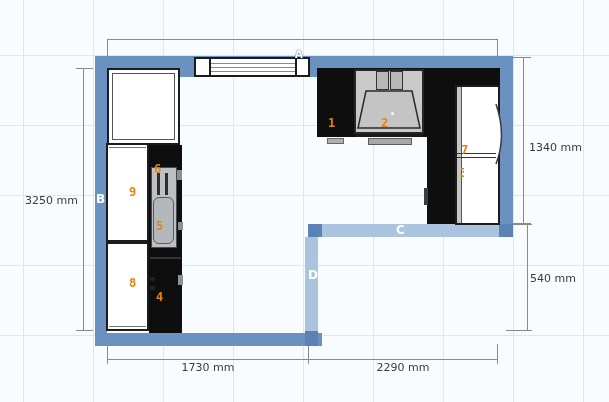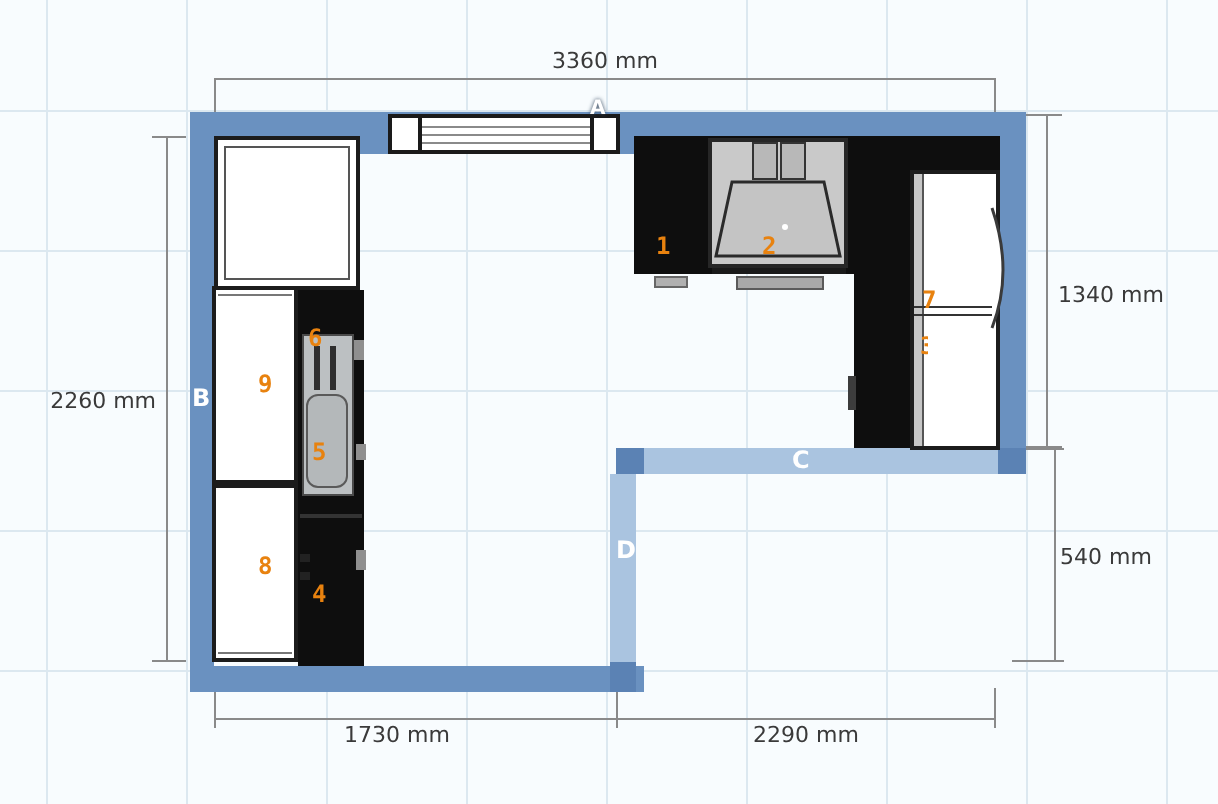--- a/index.html
+++ b/index.html
@@ -29,42 +29,41 @@
   .tab{background:#8f8f8f;z-index:3;}
 </style>
 </head>
 <body>
 
 <div id="canvas">
 
   <div class="abs dimline" style="left:107px;top:39px;width:391px;height:1px;"></div>
   <div class="abs dimline" style="left:107px;top:39px;width:1px;height:17px;"></div>
   <div class="abs dimline" style="left:497px;top:39px;width:1px;height:17px;"></div>
-  <div class="abs dimtext" style="left:240px;top:25px;width:125px;text-align:center;">3360 mm</div>
 
   <div class="abs dimline" style="left:83px;top:68px;width:1px;height:263px;"></div>
   <div class="abs dimline" style="left:76px;top:68px;width:17px;height:1px;"></div>
   <div class="abs dimline" style="left:76px;top:330px;width:17px;height:1px;"></div>
-  <div class="abs dimtext" style="left:8px;top:195px;width:70px;text-align:right;">2260 mm</div>
+  <div class="abs dimtext" style="left:8px;top:195px;width:70px;text-align:right;">3250 mm</div>
 
   <div class="abs dimline" style="left:523px;top:57px;width:1px;height:167px;"></div>
   <div class="abs dimline" style="left:510px;top:57px;width:21px;height:1px;"></div>
   <div class="abs dimline" style="left:510px;top:223px;width:21px;height:1px;"></div>
   <div class="abs dimtext" style="left:529px;top:142px;text-align:right;">1340 mm</div>
 
   <div class="abs dimline" style="left:527px;top:225px;width:1px;height:106px;"></div>
   <div class="abs dimline" style="left:506px;top:224px;width:26px;height:1px;"></div>
   <div class="abs dimline" style="left:506px;top:330px;width:26px;height:1px;"></div>
   <div class="abs dimtext" style="left:530px;top:273px;">540 mm</div>
 
   <div class="abs dimline" style="left:107px;top:359px;width:390px;height:1px;"></div>
   <div class="abs dimline" style="left:107px;top:344px;width:1px;height:20px;"></div>
   <div class="abs dimline" style="left:308px;top:344px;width:1px;height:20px;"></div>
   <div class="abs dimline" style="left:497px;top:344px;width:1px;height:20px;"></div>
-  <div class="abs dimtext" style="left:172px;top:362px;width:72px;text-align:left;">1730 mm</div>
+  <div class="abs dimtext" style="left:172px;top:362px;width:72px;text-align:center;">1730 mm</div>
   <div class="abs dimtext" style="left:367px;top:362px;width:72px;text-align:center;">2290 mm</div>
 
   <div class="abs wall" style="left:95px;top:56px;width:418px;height:21px;"></div>
   <div class="abs wall" style="left:95px;top:56px;width:12px;height:290px;"></div>
   <div class="abs wall" style="left:95px;top:333px;width:227px;height:13px;"></div>
   <div class="abs wall" style="left:500px;top:56px;width:13px;height:181px;"></div>
 
   <div class="abs wall-sel" style="left:308px;top:224px;width:205px;height:13px;"></div>
   <div class="abs wall-end" style="left:308px;top:224px;width:14px;height:13px;"></div>
   <div class="abs wall-end" style="left:499px;top:224px;width:14px;height:13px;"></div>

